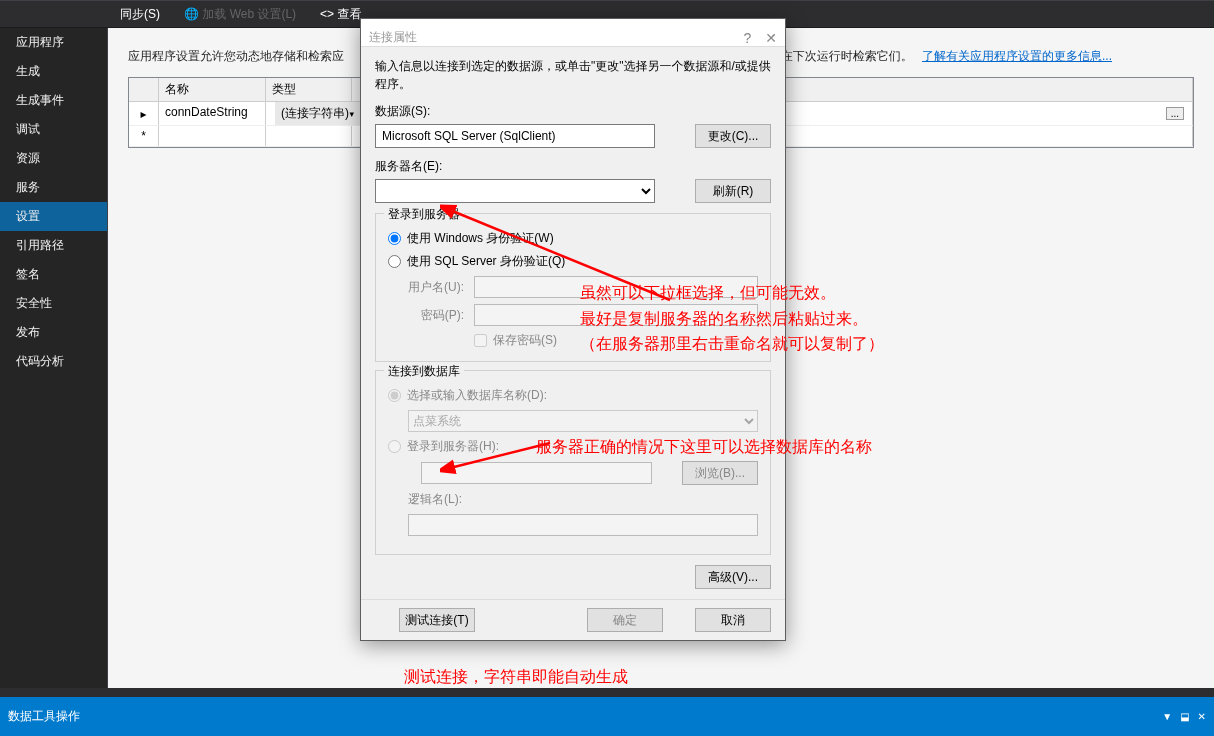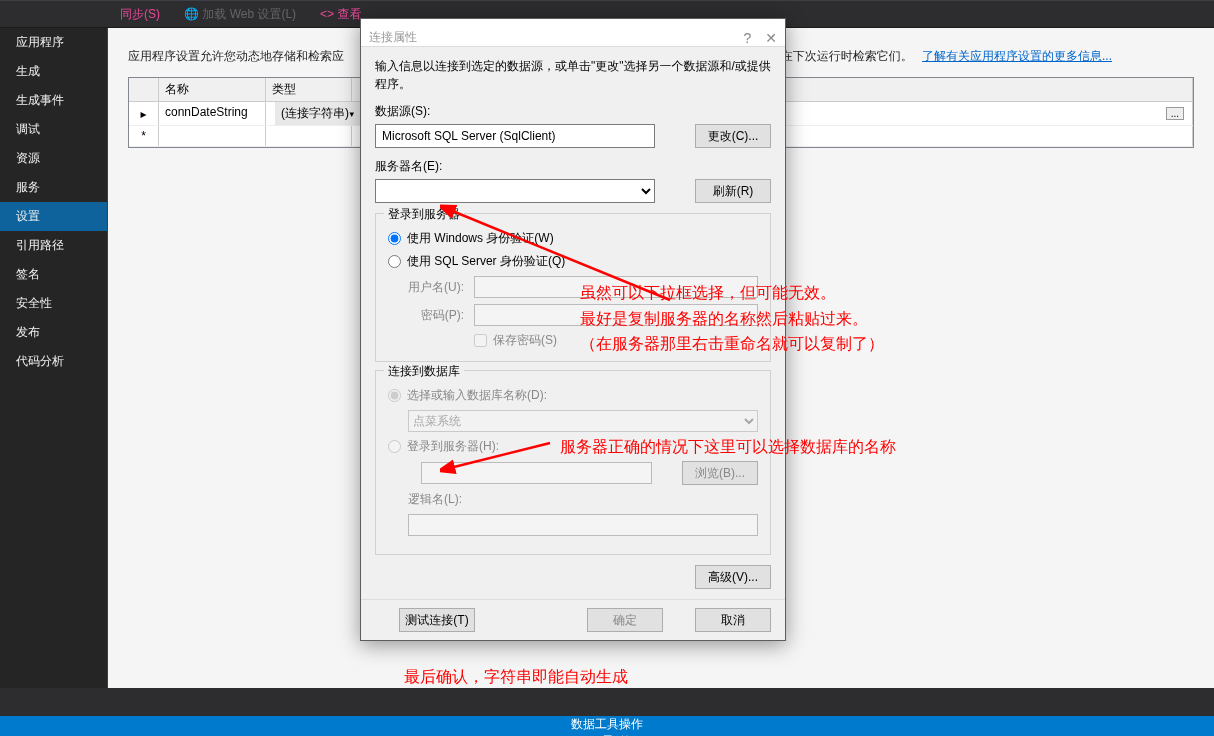--- a/index.html
+++ b/index.html
@@ -1,20 +1,20 @@
 <!DOCTYPE html>
 <html><head>
 <meta charset="utf-8">
 <style>
 * { box-sizing: border-box; margin: 0; padding: 0; font-family: "Microsoft YaHei", "Segoe UI", sans-serif; font-size: 12px; }
 body { background: #2d2d30; width: 1214px; height: 736px; position: relative; overflow: hidden; }
 
 
 .top-menu { height: 28px; background: #2d2d30; display: flex; align-items: center; padding-left: 108px; border-top: 1px solid #3f3f46; border-bottom: 1px solid #1b1b1c; }
-.menu-item { color: #ec4899; padding: 4px 12px; }
+.menu-item { color: #ffffff; padding: 4px 12px; }
 .menu-item.disabled { color: #656565; }
 
 
 .sidebar { position: absolute; left: 0; top: 28px; width: 108px; height: 660px; background: #252526; border-right: 1px solid #3f3f46; }
 .sidebar-item { color: #f1f1f1; padding: 6px 16px; cursor: pointer; position: relative; }
 .sidebar-item.active { background: #0e639c; }
 .sidebar-item.active::after { content: ""; position: absolute; right: -8px; top: 50%; transform: translateY(-50%); border: 8px solid transparent; border-left-color: #0e639c; }
 
 
 .main-area { position: absolute; left: 108px; top: 28px; right: 0; height: 660px; background: #f5f5f5; }
@@ -62,21 +62,21 @@
 .adv-row { display: flex; justify-content: flex-end; margin-top: 10px; }
 
 .dlg-foot { display: flex; gap: 8px; padding: 8px 14px; border-top: 1px solid #ddd; background: #f0f0f0; }
 .dlg-foot .spacer { flex: 1; }
 
 
 .anno { position: absolute; color: #ff0000; font-size: 16px; line-height: 1.6; z-index: 200; pointer-events: none; }
 .arrow { position: absolute; z-index: 199; pointer-events: none; }
 
 
-.status-bar { position: absolute; left: 0; bottom: 0; right: 0; height: 20px; background: #007acc; color: #fff; display: flex; align-items: center; padding: 0 8px; justify-content: space-between; flex-direction: column; }
+.status-bar { position: absolute; left: 0; bottom: 0; right: 0; height: 39px; background: #007acc; color: #fff; display: flex; align-items: center; padding: 0 8px; justify-content: space-between; }
 .status-bar .right { display: flex; gap: 8px; align-items: center; }
 .status-bar .tiny-icon { font-size: 10px; }
 </style>
 </head>
 <body>
 
 <div class="top-menu">
   <span class="menu-item">同步(S)</span>
   <span class="menu-item disabled">
     <span>🌐</span>
@@ -237,22 +237,22 @@
       <marker id="ah2" markerWidth="10" markerHeight="10" refX="2" refY="3" orient="auto">
         <path d="M0,0 L0,6 L8,3 z" fill="#ff0000"></path>
       </marker>
     </defs>
   <line x1="110" y1="5" x2="10" y2="30" stroke="#ff0000" stroke-width="2.5" marker-end="url(#ah2)"></line>
 </svg>
 
 <div class="anno" style="left:580px; top:280px; white-space:pre-line;">虽然可以下拉框选择，但可能无效。
 最好是复制服务器的名称然后粘贴过来。
 （在服务器那里右击重命名就可以复制了）</div>
-<div class="anno" style="left:560px; top:434px;">服务器正确的情况下这里可以选择数据库的名称</div>
-<div class="anno" style="left:404px; top:664px;">最后确认，字符串即能自动生成</div>
+<div class="anno" style="left:536px; top:434px;">服务器正确的情况下这里可以选择数据库的名称</div>
+<div class="anno" style="left:404px; top:664px;">测试连接，字符串即能自动生成</div>
 
 <div class="status-bar">
   <span>数据工具操作</span>
   <span class="right">
     <span class="tiny-icon">▼</span>
     <span class="tiny-icon">⬓</span>
     <span class="tiny-icon">✕</span>
   </span>
 </div>
 

